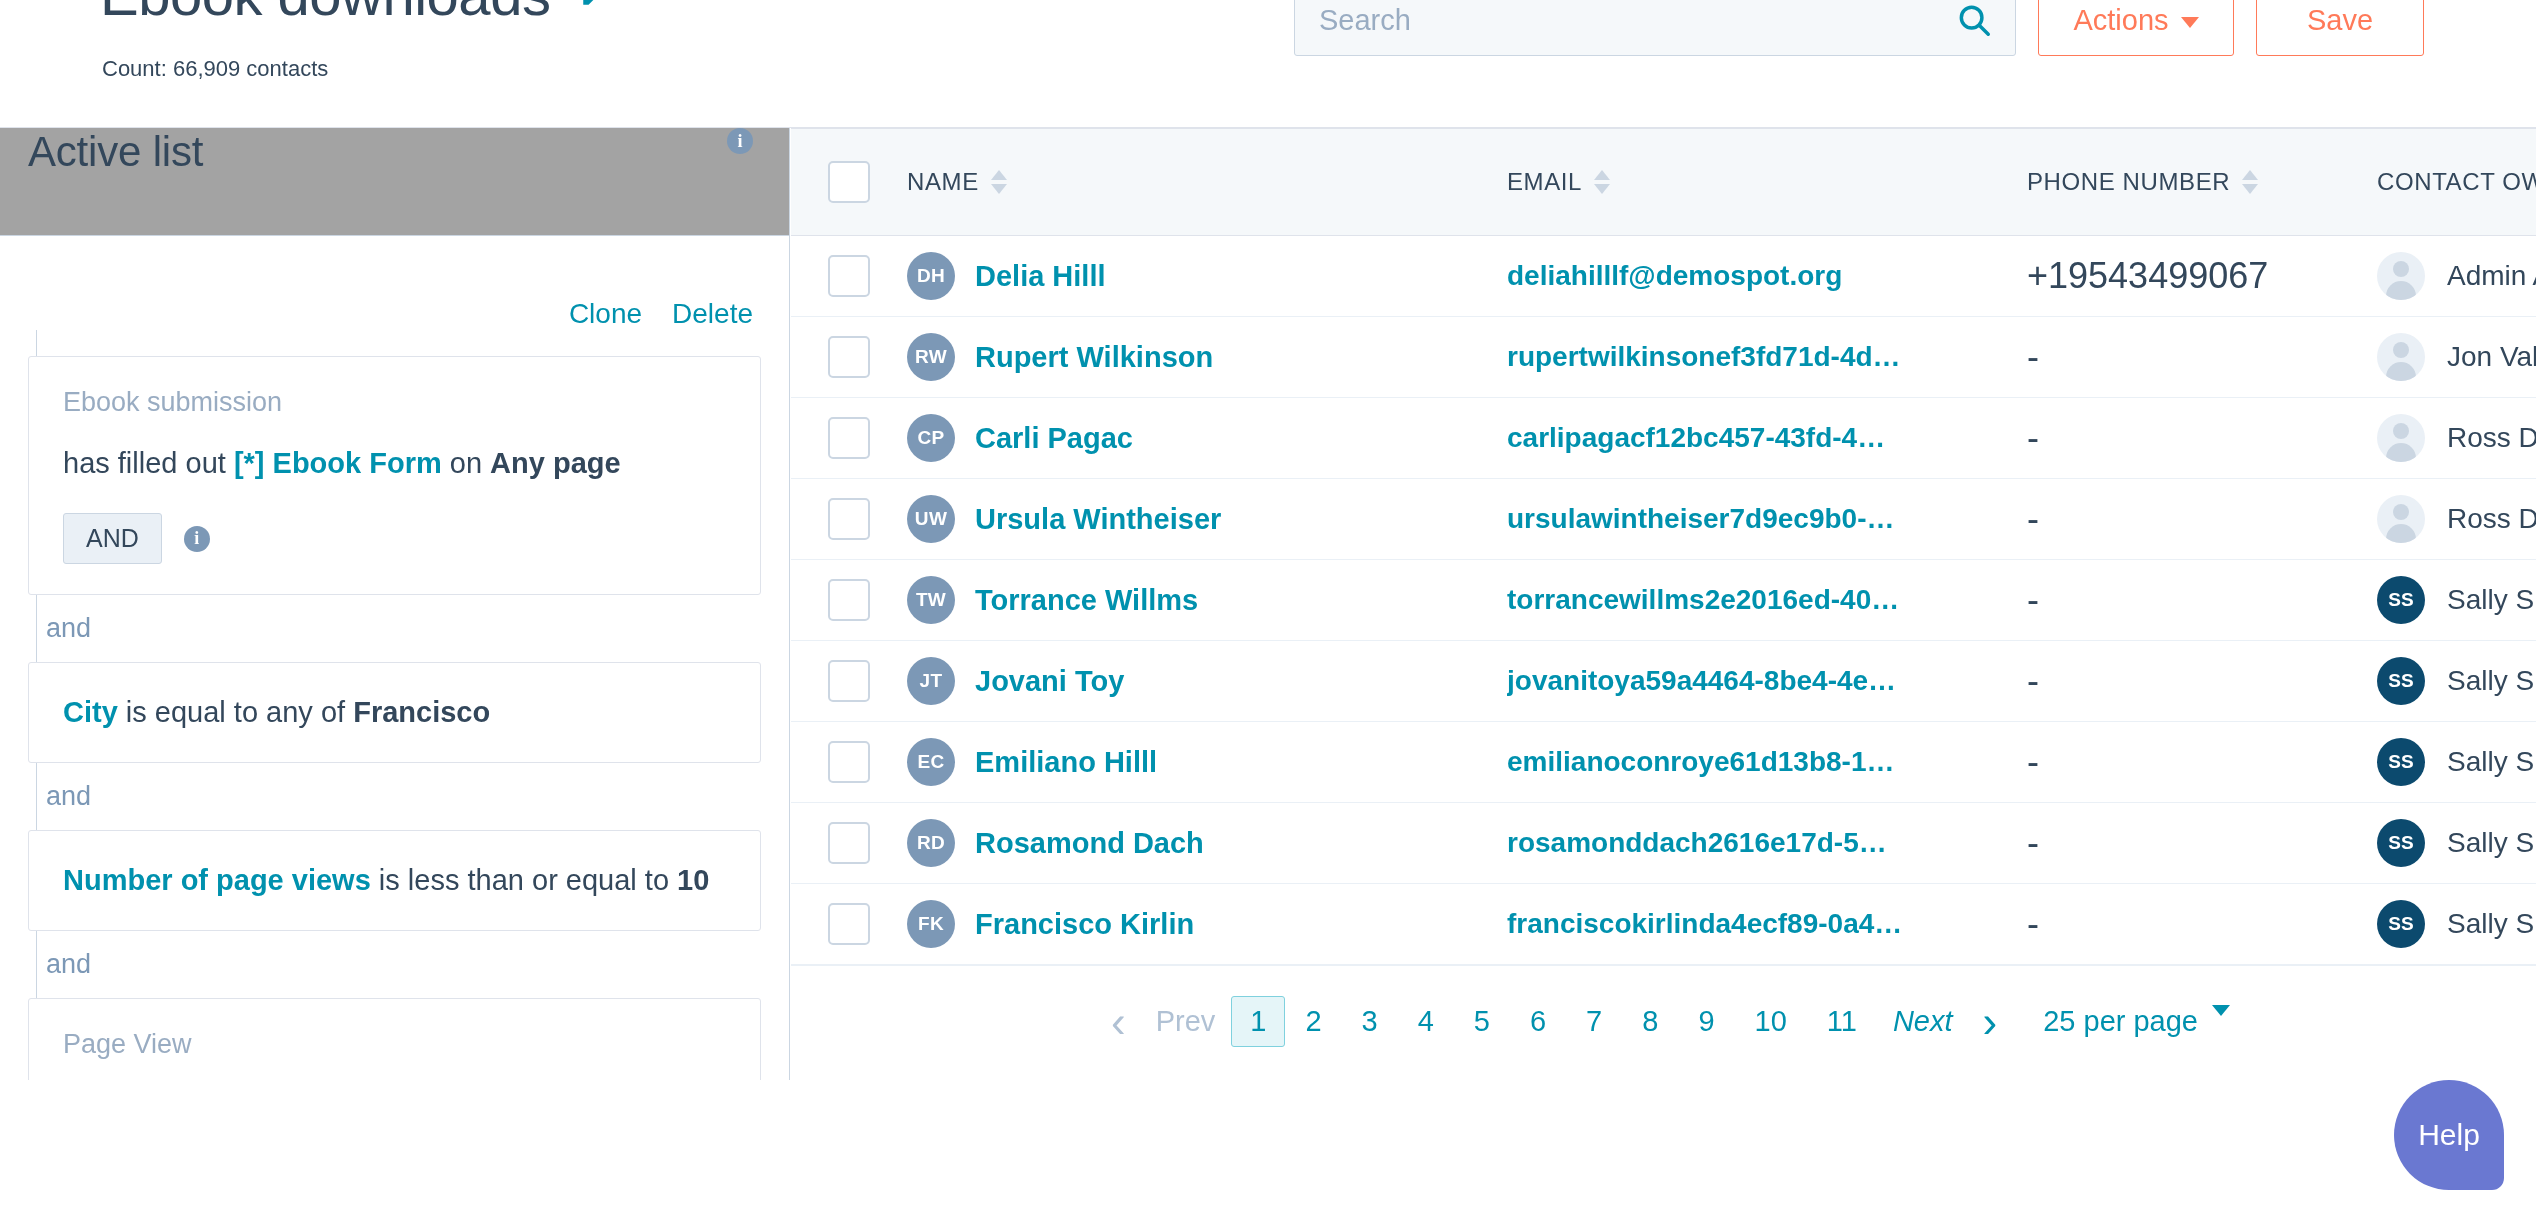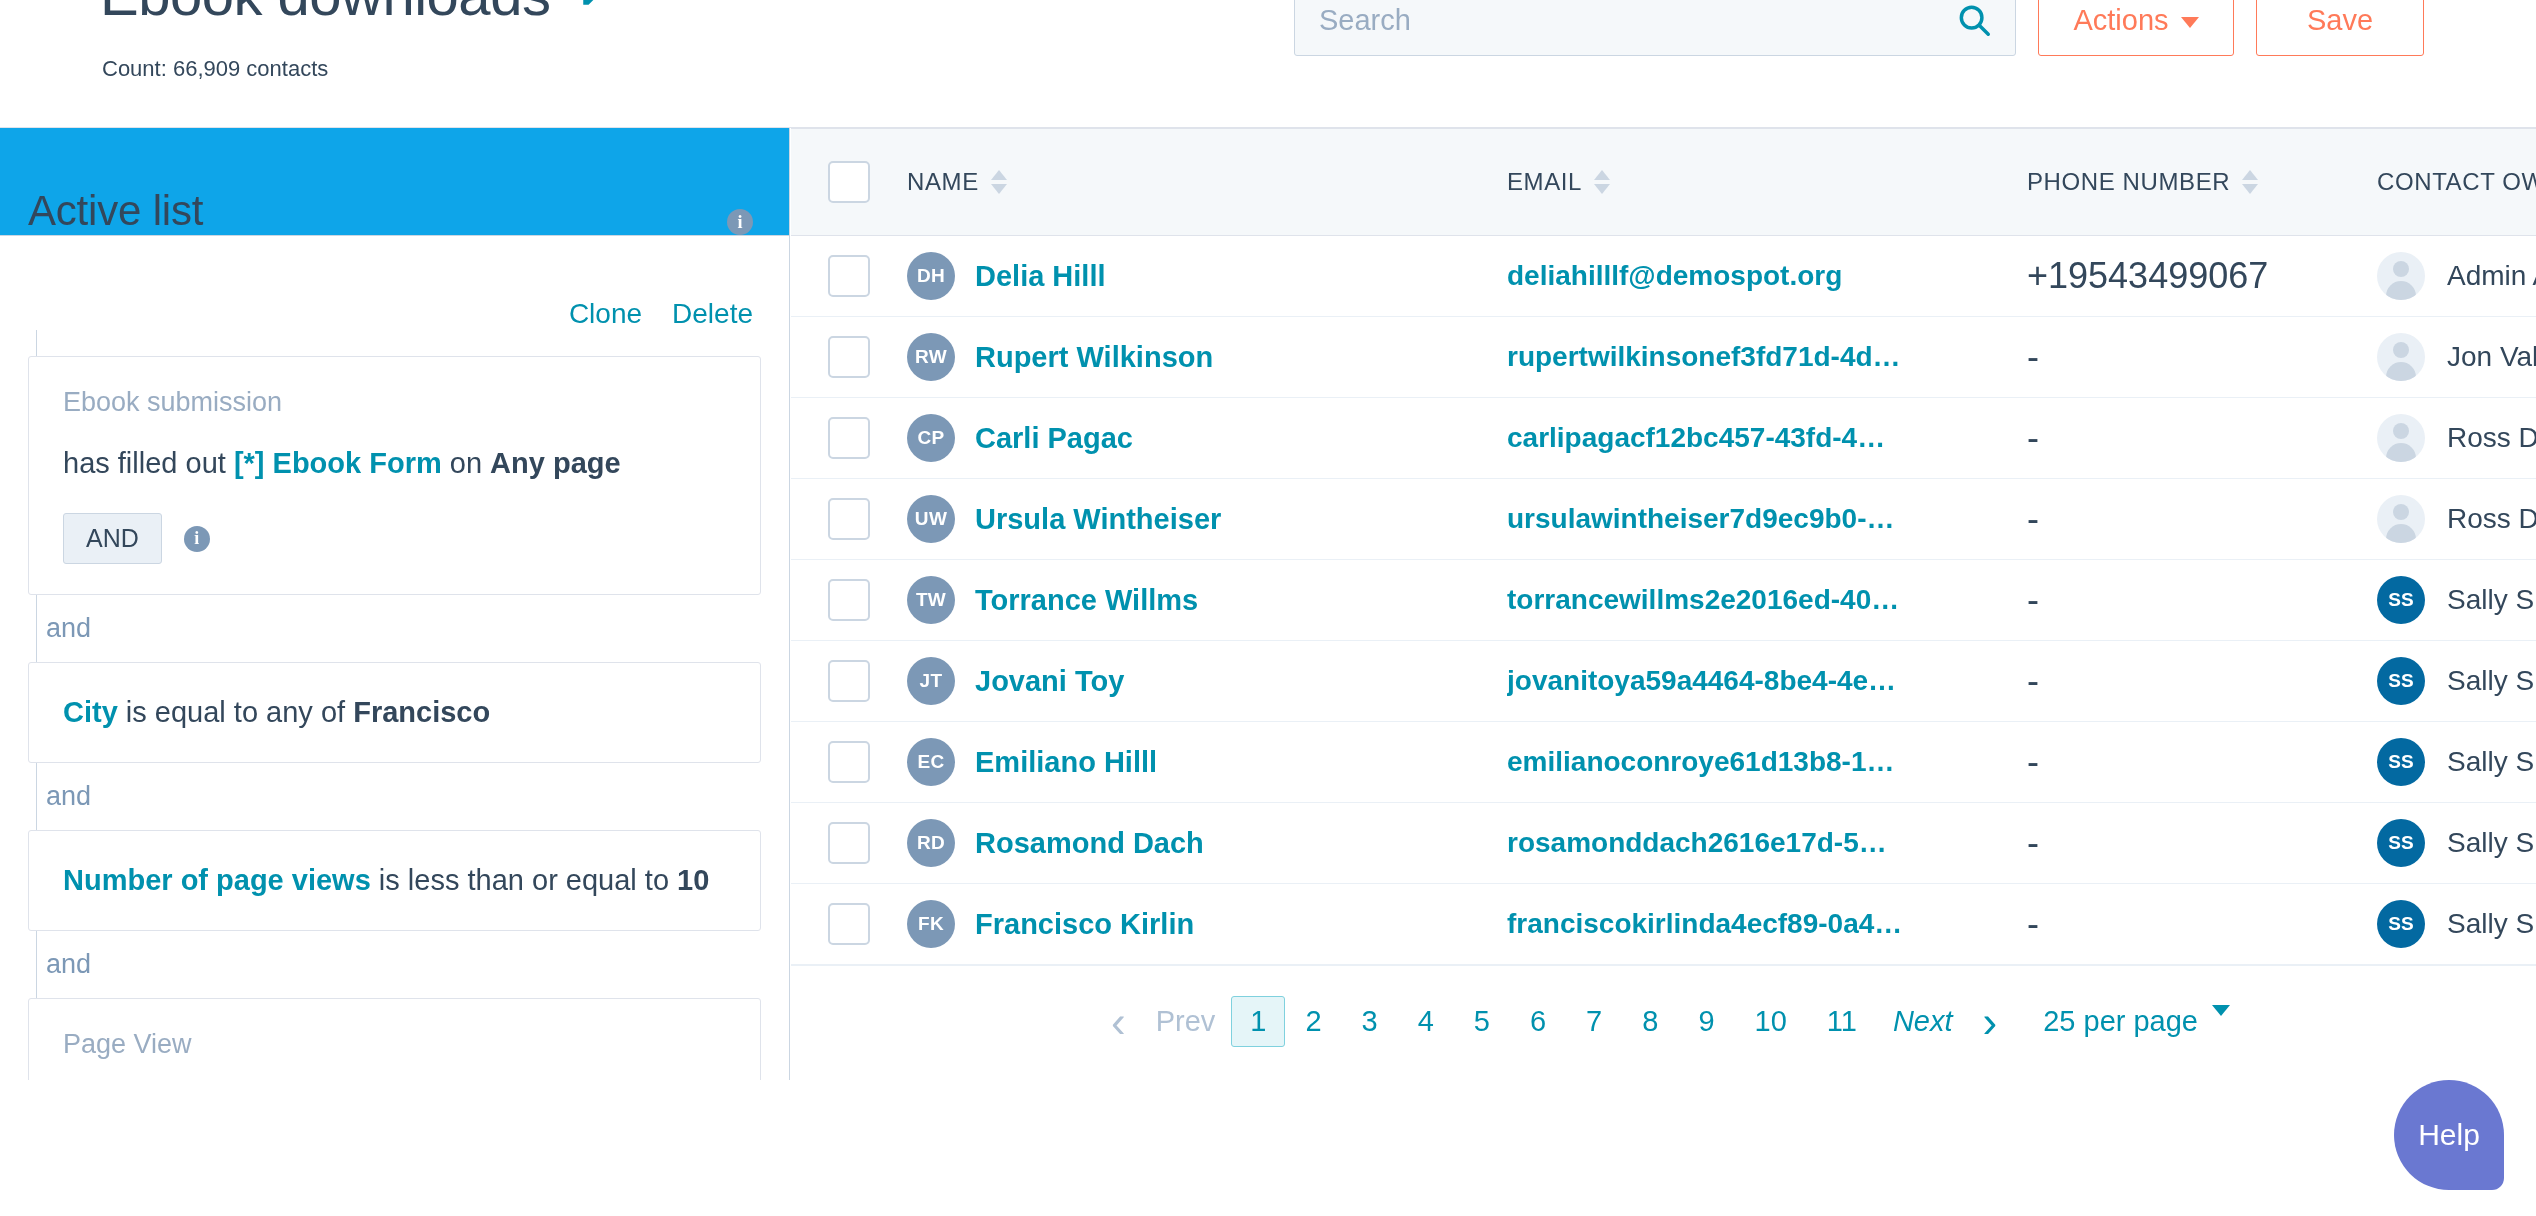--- a/index.html
+++ b/index.html
@@ -73,23 +73,23 @@
 
   
   .left-panel {
     position: absolute; left: 0; top: 128px;
     width: 790px; height: 952px;
     background: #ffffff;
     border-right: 1px solid #cbd6e2;
     overflow: hidden;
   }
   .lp-header {
-    height: 108px; background: #0ea5e9;
+    height: 108px; background: #a3a3a3;
     border-bottom: 1px solid #cbd6e2;
-    display: flex; align-items: flex-end;
+    display: flex; align-items: flex-start;
     padding: 0 36px 0 28px;
   }
   .lp-header-title {
     font-size: 42px; font-weight: 300; color: #33475b; flex: 1;
     letter-spacing: -0.2px;
   }
   .info-dot {
     width: 26px; height: 26px; border-radius: 50%;
     background: #7c98b6; color: #ffffff;
     font-size: 18px; font-weight: 700;
@@ -210,21 +210,21 @@
     transform: translateX(-50%);
     width: 16px; height: 16px; border-radius: 50%; background: #cbd6e2;
   }
   .owner-av-generic::after {
     content: ""; position: absolute; left: 50%; top: 29px;
     transform: translateX(-50%);
     width: 30px; height: 22px; border-radius: 15px 15px 0 0; background: #cbd6e2;
   }
   .owner-av-initials {
     width: 48px; height: 48px; border-radius: 50%;
-    background: #0369a1; color: #fff; font-size: 19px; font-weight: 700;
+    background: #0c4a6e; color: #fff; font-size: 19px; font-weight: 700;
     display: flex; align-items: center; justify-content: center; flex: none;
   }
 
   
   .pagination {
     display: flex; align-items: center; justify-content: center;
     gap: 0; height: 112px; border-top: 1px solid #eaf0f6; background:#fff;
   }
   .pg-chev {
     color: #b0c1d4; font-size: 44px; font-weight: 300;

